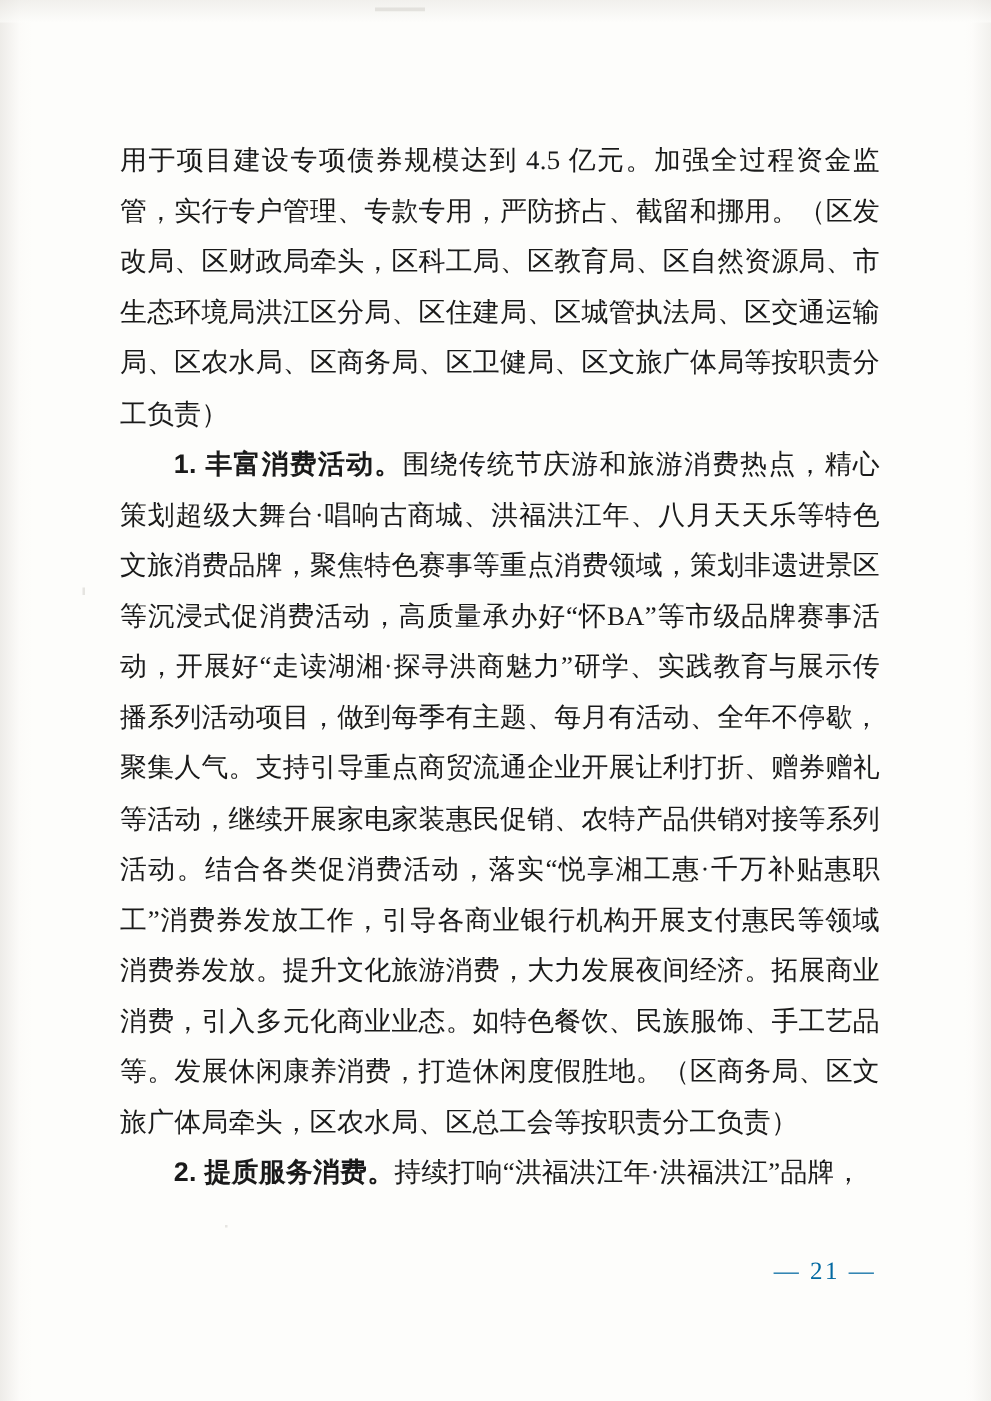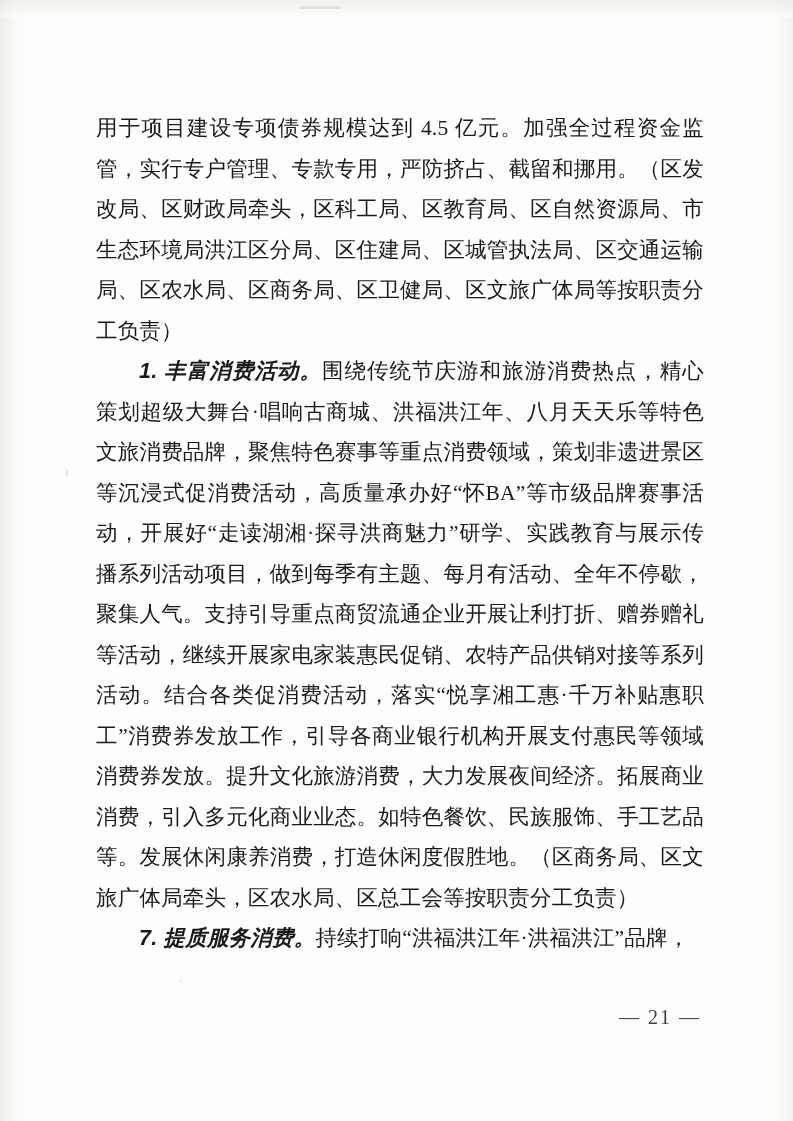--- a/index.html
+++ b/index.html
@@ -76,28 +76,27 @@
     color: #121212;
     font-family: "Liberation Sans", sans-serif;
     font-weight: bold;
     text-indent: 2em;
     margin: 0;
     letter-spacing: .3px;
   }
   .lead {
     font-family: "Liberation Sans", sans-serif;
     font-weight: bold;
-    font-style: italic;
   }
   .footer {
     position: absolute;
     right: 92px;
     bottom: 92px;
     font-size: 20px;
-    color: #404040;
+    color: #0369a1;
     letter-spacing: 2px;
     font-family: "Liberation Serif", serif;
   }
 </style>
 </head>
 <body>
 
 <div class="page">
 
   <div class="scan-edge-left"></div>
@@ -107,19 +106,19 @@
   <div class="scan-speck" style="left:180px;top:980px;width:2px;height:2px;"></div>
   <div class="scan-speck" style="left:66px;top:470px;width:2px;height:6px;"></div>
 
   <div class="content">
 
     <p class="para">用于项目建设专项债券规模达到 4.5 亿元。加强全过程资金监管，实行专户管理、专款专用，严防挤占、截留和挪用。（区发改局、区财政局牵头，区科工局、区教育局、区自然资源局、市生态环境局洪江区分局、区住建局、区城管执法局、区交通运输局、区农水局、区商务局、区卫健局、区文旅广体局等按职责分工负责）</p>
 
 
     <p class="para indent"><span class="lead">1. 丰富消费活动。</span><span>围绕传统节庆游和旅游消费热点，精心策划超级大舞台·唱响古商城、洪福洪江年、八月天天乐等特色文旅消费品牌，聚焦特色赛事等重点消费领域，策划非遗进景区等沉浸式促消费活动，高质量承办好“怀BA”等市级品牌赛事活动，开展好“走读湖湘·探寻洪商魅力”研学、实践教育与展示传播系列活动项目，做到每季有主题、每月有活动、全年不停歇，聚集人气。支持引导重点商贸流通企业开展让利打折、赠券赠礼等活动，继续开展家电家装惠民促销、农特产品供销对接等系列活动。结合各类促消费活动，落实“悦享湘工惠·千万补贴惠职工”消费券发放工作，引导各商业银行机构开展支付惠民等领域消费券发放。提升文化旅游消费，大力发展夜间经济。拓展商业消费，引入多元化商业业态。如特色餐饮、民族服饰、手工艺品等。发展休闲康养消费，打造休闲度假胜地。（区商务局、区文旅广体局牵头，区农水局、区总工会等按职责分工负责）</span></p>
 
-    <p class="para indent"><span class="lead">7. 提质服务消费。</span><span>持续打响“洪福洪江年·洪福洪江”品牌，</span></p>
+    <p class="para indent"><span class="lead">2. 提质服务消费。</span><span>持续打响“洪福洪江年·洪福洪江”品牌，</span></p>
 
   </div>
 
   <div class="footer">— 21 —</div>
 
 </div>
 
 </body></html>

